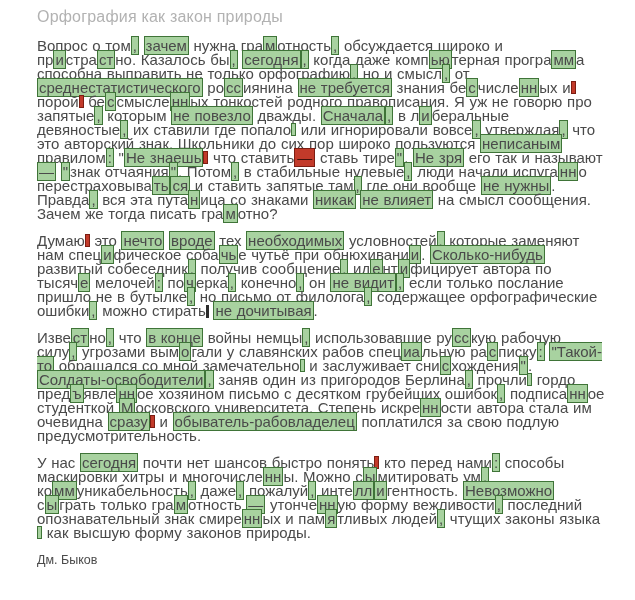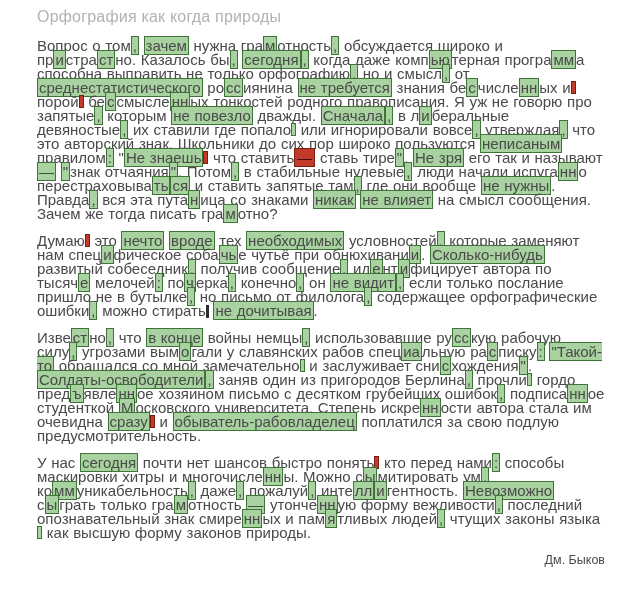--- a/index.html
+++ b/index.html
@@ -6,30 +6,30 @@
   body { font-family:"Liberation Sans", sans-serif; color:#4a4a4a; }
   .page { position:relative; width:635px; height:600px; overflow:hidden; background:#ffffff; }
   .content { margin:0 0 0 37px; width:568px; }
   .title { font-size:16px; font-weight:normal; color:#b2b2b2; margin:8px 0 13px 0; letter-spacing:0.2px; }
   .para { font-size:15px; line-height:14px; margin:0 0 13px 0; word-spacing:0.5px; }
   .seg-p { }
   .seg-ok { background:#a8d2a0; border:1px solid #3f7438; padding:0 1px; }
   .seg-err { background:#c23a2a; border:1px solid #7c1d12; color:#43100a; padding:0 2px; }
   .seg-ok.empty, .seg-err.empty { display:inline-block; width:3px; height:11px; padding:0; vertical-align:-1px; }
   .seg-bar { display:inline-block; width:3px; height:13px; background:#2d2d2d; vertical-align:-2px; }
-  .signature { font-size:12.5px; text-align:right; margin:0 0 0 0; color:#4a4a4a; }
+  .signature { font-size:12.5px; text-align:left; margin:0 0 0 0; color:#4a4a4a; }
   .stats { margin-top:48px; font-size:12.5px; line-height:16px; color:#4a4a4a; }
   .stat-row { margin:0 0 1px 0; }
 </style>
 </head>
 <body>
 
 <div class="page">
   <div class="content">
-    <h1 class="title">Орфография как когда природы</h1>
+    <h1 class="title">Орфография как закон природы</h1>
 
     <div id="text-container">
         <p class="para"><span class="seg-p">Вопрос о том</span><span class="seg-ok">,</span><span class="seg-p"> </span><span class="seg-ok">зачем</span><span class="seg-p"> нужна гра</span><span class="seg-ok">м</span><span class="seg-p">отность</span><span class="seg-ok">,</span><span class="seg-p"> обсуждается широко и пр</span><span class="seg-ok">и</span><span class="seg-p">стра</span><span class="seg-ok">ст</span><span class="seg-p">но. Казалось бы</span><span class="seg-ok">,</span><span class="seg-p"> </span><span class="seg-ok">сегодня</span><span class="seg-ok">,</span><span class="seg-p"> когда даже комп</span><span class="seg-ok">ью</span><span class="seg-p">терная програ</span><span class="seg-ok">мм</span><span class="seg-p">а способна выправить не только орфографию</span><span class="seg-ok">,</span><span class="seg-p"> но и смысл</span><span class="seg-ok">,</span><span class="seg-p"> от </span><span class="seg-ok">среднестатистического</span><span class="seg-p"> ро</span><span class="seg-ok">сс</span><span class="seg-p">иянина </span><span class="seg-ok">не требуется</span><span class="seg-p"> знания бе</span><span class="seg-ok">с</span><span class="seg-p">числе</span><span class="seg-ok">нн</span><span class="seg-p">ых и</span><span class="seg-err empty"></span><span class="seg-p"> порой</span><span class="seg-err empty"></span><span class="seg-p"> бе</span><span class="seg-ok">с</span><span class="seg-p">смысле</span><span class="seg-ok">нн</span><span class="seg-p">ых тонкостей родного правописания. Я уж не говорю про запятые</span><span class="seg-ok">,</span><span class="seg-p"> которым </span><span class="seg-ok">не повезло</span><span class="seg-p"> дважды. </span><span class="seg-ok">Сначала</span><span class="seg-ok">,</span><span class="seg-p"> в л</span><span class="seg-ok">и</span><span class="seg-p">беральные девяностые</span><span class="seg-ok">,</span><span class="seg-p"> их ставили где попало</span><span class="seg-ok empty"></span><span class="seg-p"> или игнорировали вовсе</span><span class="seg-ok">,</span><span class="seg-p"> утверждая</span><span class="seg-ok">,</span><span class="seg-p"> что это авторский знак. Школьники до сих пор широко пользуются </span><span class="seg-ok">неписаным</span><span class="seg-p"> правилом</span><span class="seg-ok">:</span><span class="seg-p"> "</span><span class="seg-ok">Не знаешь</span><span class="seg-err empty"></span><span class="seg-p"> что ставить</span><span class="seg-err">—</span><span class="seg-p"> ставь тире</span><span class="seg-ok">"</span><span class="seg-p">. </span><span class="seg-ok">Не зря</span><span class="seg-p"> его так и называют </span><span class="seg-ok">—</span><span class="seg-p"> </span><span class="seg-ok">"</span><span class="seg-p">знак отчаяния</span><span class="seg-ok">"</span><span class="seg-p">. Потом</span><span class="seg-ok">,</span><span class="seg-p"> в стабильные нулевые</span><span class="seg-ok">,</span><span class="seg-p"> люди начали испуга</span><span class="seg-ok">нн</span><span class="seg-p">о перестраховыва</span><span class="seg-ok">ть</span><span class="seg-ok">ся</span><span class="seg-p"> и ставить запятые там</span><span class="seg-ok">,</span><span class="seg-p"> где они вообще </span><span class="seg-ok">не нужны</span><span class="seg-p">. Правда</span><span class="seg-ok">,</span><span class="seg-p"> вся эта пута</span><span class="seg-ok">н</span><span class="seg-p">ица со знаками </span><span class="seg-ok">никак</span><span class="seg-p"> </span><span class="seg-ok">не влияет</span><span class="seg-p"> на смысл сообщения. Зачем же тогда писать гра</span><span class="seg-ok">м</span><span class="seg-p">отно?</span></p>
         <p class="para"><span class="seg-p">Думаю</span><span class="seg-err empty"></span><span class="seg-p"> это </span><span class="seg-ok">нечто</span><span class="seg-p"> </span><span class="seg-ok">вроде</span><span class="seg-p"> тех </span><span class="seg-ok">необходимых</span><span class="seg-p"> условностей</span><span class="seg-ok">,</span><span class="seg-p"> которые заменяют нам спец</span><span class="seg-ok">и</span><span class="seg-p">фическое соба</span><span class="seg-ok">чь</span><span class="seg-p">е чутьё при обнюхивани</span><span class="seg-ok">и</span><span class="seg-p">. </span><span class="seg-ok">Сколько-нибудь</span><span class="seg-p"> развитый собеседник</span><span class="seg-ok">,</span><span class="seg-p"> получив сообщение</span><span class="seg-ok">,</span><span class="seg-p"> ид</span><span class="seg-ok">е</span><span class="seg-p">нт</span><span class="seg-ok">и</span><span class="seg-p">фицирует автора по тысяч</span><span class="seg-ok">е</span><span class="seg-p"> мелочей</span><span class="seg-ok">:</span><span class="seg-p"> по</span><span class="seg-ok">ч</span><span class="seg-p">ерка</span><span class="seg-ok">,</span><span class="seg-p"> конечно</span><span class="seg-ok">,</span><span class="seg-p"> он </span><span class="seg-ok">не видит</span><span class="seg-ok">,</span><span class="seg-p"> если только послание пришло не в бутылке</span><span class="seg-ok">,</span><span class="seg-p"> но письмо от филолога</span><span class="seg-ok">,</span><span class="seg-p"> содержащее орфографические ошибки</span><span class="seg-ok">,</span><span class="seg-p"> можно стирать</span><span class="seg-bar"></span><span class="seg-p"> </span><span class="seg-ok">не дочитывая</span><span class="seg-p">.</span></p>
         <p class="para"><span class="seg-p">Изве</span><span class="seg-ok">ст</span><span class="seg-p">но</span><span class="seg-ok">,</span><span class="seg-p"> что </span><span class="seg-ok">в конце</span><span class="seg-p"> войны немцы</span><span class="seg-ok">,</span><span class="seg-p"> использовавшие ру</span><span class="seg-ok">сс</span><span class="seg-p">кую рабочую силу</span><span class="seg-ok">,</span><span class="seg-p"> угрозами вым</span><span class="seg-ok">о</span><span class="seg-p">гали у славянских рабов спец</span><span class="seg-ok">иа</span><span class="seg-p">льную ра</span><span class="seg-ok">с</span><span class="seg-p">писку</span><span class="seg-ok">:</span><span class="seg-p"> </span><span class="seg-ok">"Такой-то</span><span class="seg-p"> обращался со мной замечательно</span><span class="seg-ok empty"></span><span class="seg-p"> и заслуживает сни</span><span class="seg-ok">с</span><span class="seg-p">хождения</span><span class="seg-ok">"</span><span class="seg-p">. </span><span class="seg-ok">Солдаты-освободители</span><span class="seg-ok">,</span><span class="seg-p"> заняв один из пригородов Берлина</span><span class="seg-ok">,</span><span class="seg-p"> прочли</span><span class="seg-ok empty"></span><span class="seg-p"> гордо пред</span><span class="seg-ok">ъ</span><span class="seg-p">явле</span><span class="seg-ok">нн</span><span class="seg-p">ое хозяином письмо с десятком грубейших ошибок</span><span class="seg-ok">,</span><span class="seg-p"> подписа</span><span class="seg-ok">нн</span><span class="seg-p">ое студенткой </span><span class="seg-ok">М</span><span class="seg-p">осковского университета. Степень искре</span><span class="seg-ok">нн</span><span class="seg-p">ости автора стала им очевидна </span><span class="seg-ok">сразу</span><span class="seg-err empty"></span><span class="seg-p"> и </span><span class="seg-ok">обыватель-рабовладелец</span><span class="seg-p"> поплатился за свою подлую предусмотрительность.</span></p>
         <p class="para"><span class="seg-p">У нас </span><span class="seg-ok">сегодня</span><span class="seg-p"> почти нет шансов быстро понять</span><span class="seg-err empty"></span><span class="seg-p"> кто перед нами</span><span class="seg-ok">:</span><span class="seg-p"> способы маскировки хитры и многочисле</span><span class="seg-ok">нн</span><span class="seg-p">ы. Можно с</span><span class="seg-ok">ы</span><span class="seg-p">митировать ум</span><span class="seg-ok">,</span><span class="seg-p"> ко</span><span class="seg-ok">мм</span><span class="seg-p">уникабельность</span><span class="seg-ok">,</span><span class="seg-p"> даже</span><span class="seg-ok">,</span><span class="seg-p"> пожалуй</span><span class="seg-ok">,</span><span class="seg-p"> инте</span><span class="seg-ok">лл</span><span class="seg-ok">и</span><span class="seg-p">гентность. </span><span class="seg-ok">Невозможно</span><span class="seg-p"> с</span><span class="seg-ok">ы</span><span class="seg-p">грать только гра</span><span class="seg-ok">м</span><span class="seg-p">отность </span><span class="seg-ok">—</span><span class="seg-p"> утонче</span><span class="seg-ok">нн</span><span class="seg-p">ую форму вежливости</span><span class="seg-ok">,</span><span class="seg-p"> последний опознавательный знак смире</span><span class="seg-ok">нн</span><span class="seg-p">ых и пам</span><span class="seg-ok">я</span><span class="seg-p">тливых людей</span><span class="seg-ok">,</span><span class="seg-p"> чтущих законы языка</span><span class="seg-ok empty"></span><span class="seg-p"> как высшую форму законов природы.</span></p>
       </div>
 
     <div class="signature">Дм. Быков</div>
 

